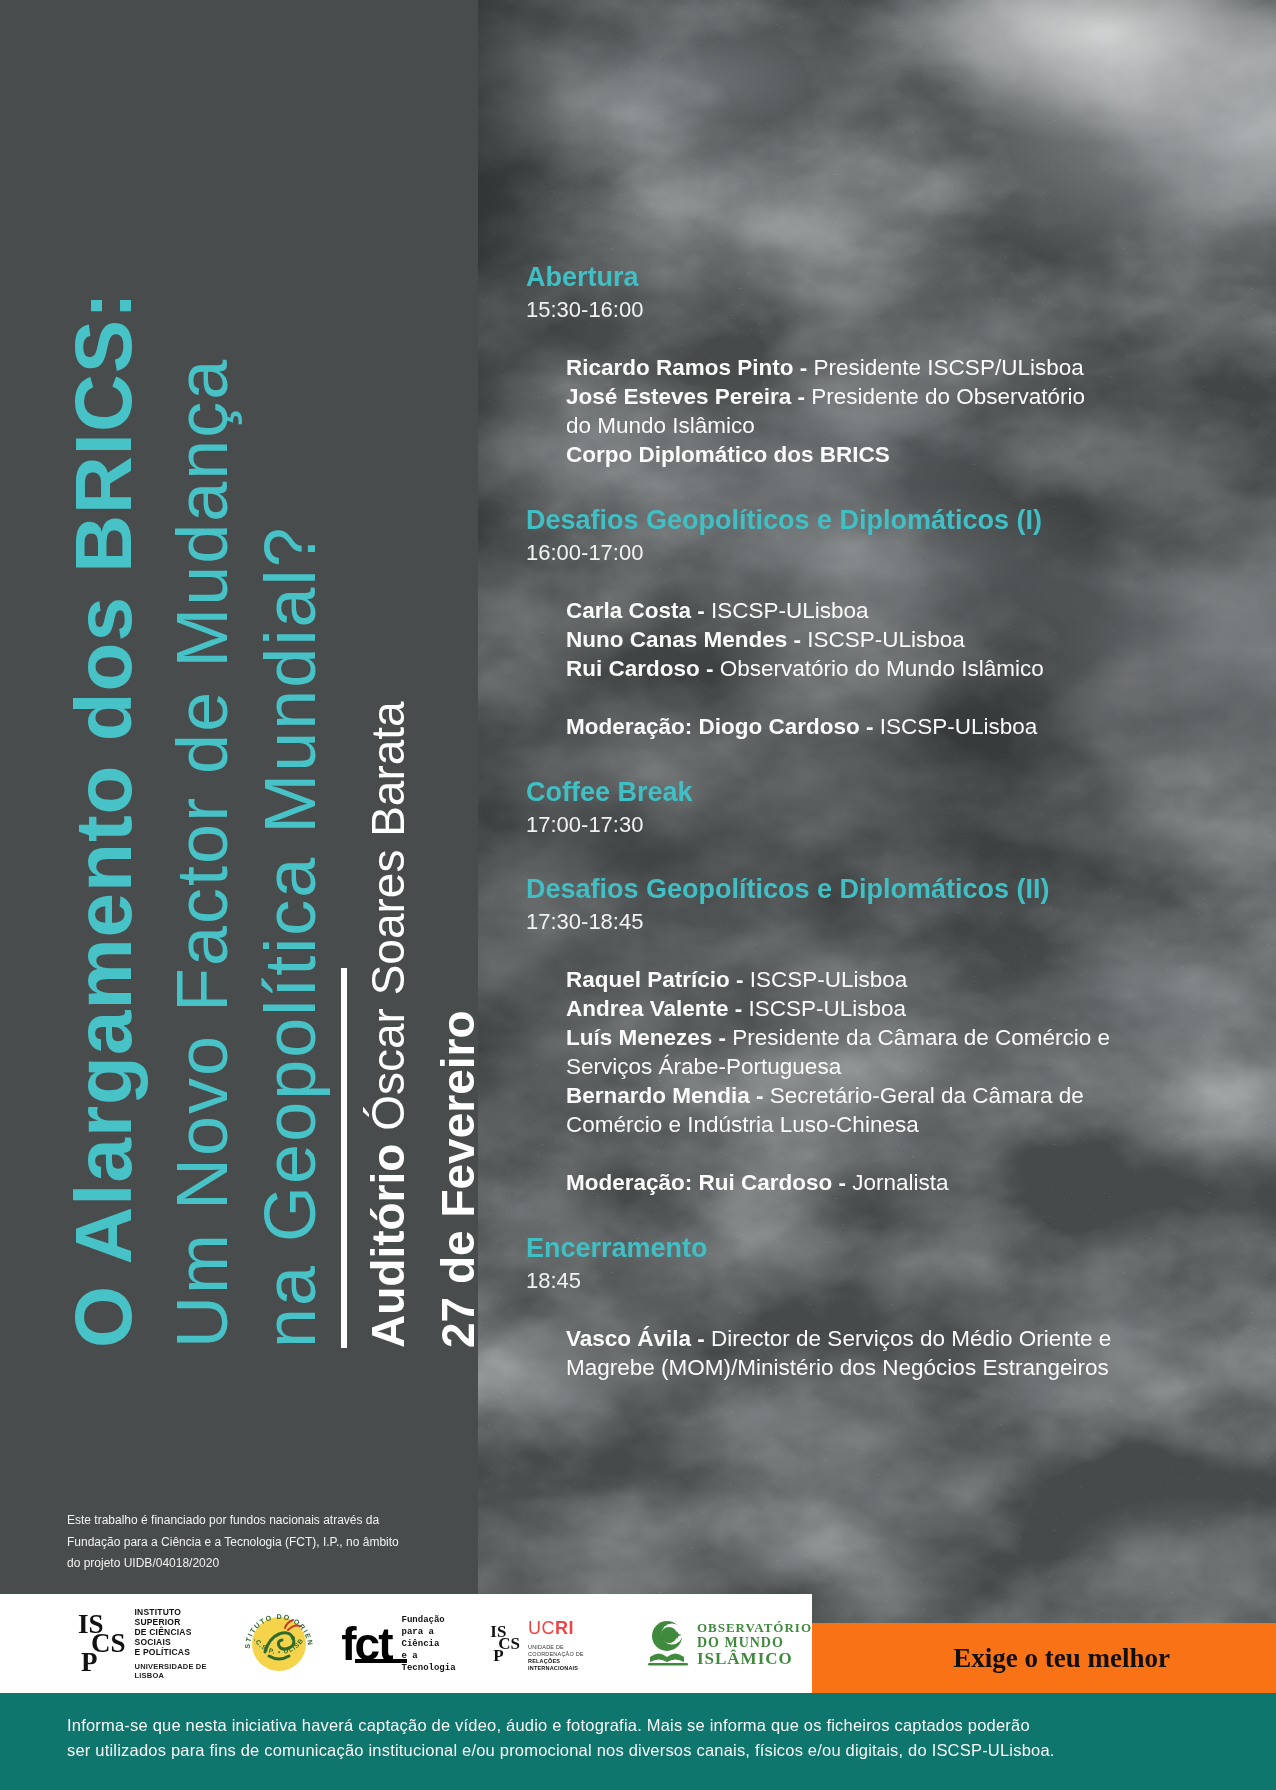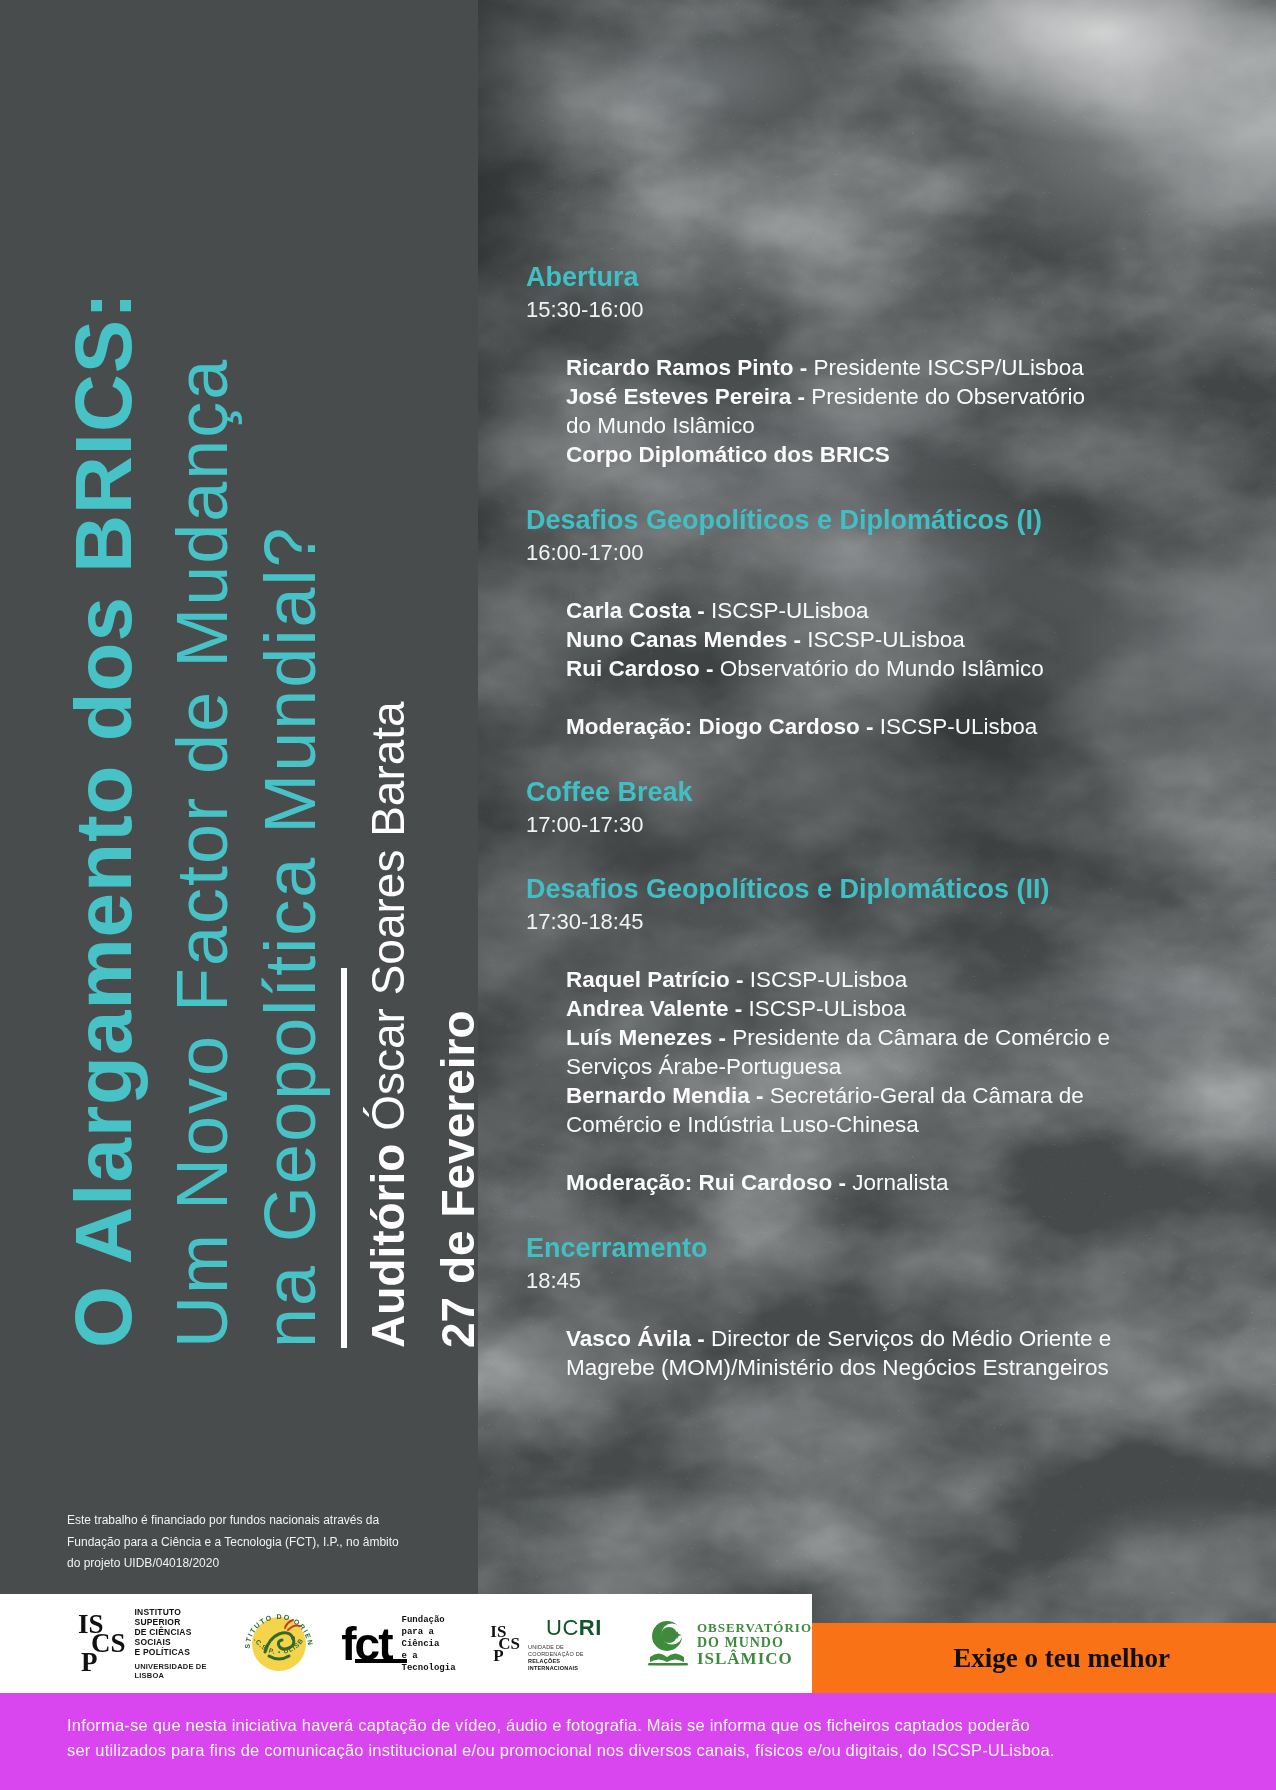--- a/index.html
+++ b/index.html
@@ -72,32 +72,32 @@
   .iscsp-text .s{margin-top:5px;font-size:7.5px;font-weight:700;color:#222;letter-spacing:.2px;}
   .oriente{margin-left:18px;}
   .fct{margin-left:24px;}
   .fct-mark{position:relative;font-size:46px;font-weight:700;letter-spacing:-2px;color:#000;line-height:46px;}
   .fct-bar{position:absolute;left:14px;bottom:4px;width:52px;height:4px;background:#000;}
   .fct-text{margin-left:10px;font-family:"Liberation Mono", monospace;font-weight:700;font-size:9px;line-height:12px;color:#111;}
   .ucri{margin-left:26px;}
   .ucri .iscsp-mark{font-size:17px;line-height:12px;}
   .ucri .iscsp-mark .m2{margin-left:8px;}
   .ucri-text{margin-left:8px;}
-  .ucri-name{font-size:22px;line-height:26px;color:#14532d;letter-spacing:.5px;margin-left:18px;}
+  .ucri-name{font-size:18px;line-height:26px;color:#ef4444;letter-spacing:.5px;}
   .ucri-name b{font-weight:700;}
   .ucri-sub{margin-top:3px;font-size:5.5px;color:#333;line-height:7px;letter-spacing:.2px;}
   .ucri-sub .bold{font-weight:700;color:#111;}
   .omi{margin-left:38px;}
   .omi-text{margin-left:8px;font-family:"Liberation Serif", serif;color:#3f8a3d;font-weight:700;letter-spacing:1px;}
   .omi-text .l1{font-size:13px;line-height:14px;}
   .omi-text .l2{font-size:14px;line-height:15px;}
   .omi-text .l3{font-size:17px;line-height:17px;}
 
   
-  .footer{position:absolute;left:0;top:1693px;width:1276px;height:97px;background:#d946ef;box-sizing:border-box;
+  .footer{position:absolute;left:0;top:1693px;width:1276px;height:97px;background:#0f766e;box-sizing:border-box;
     padding:20px 0 0 67px;color:#f7f7f7;}
   .footer p{margin:0;font-size:16.5px;line-height:25px;letter-spacing:.2px;}
 </style>
 </head>
 <body>
 
 <div class="poster">
 
   <div class="bg">
     <svg width="798" height="1623" xmlns="http://www.w3.org/2000/svg">

